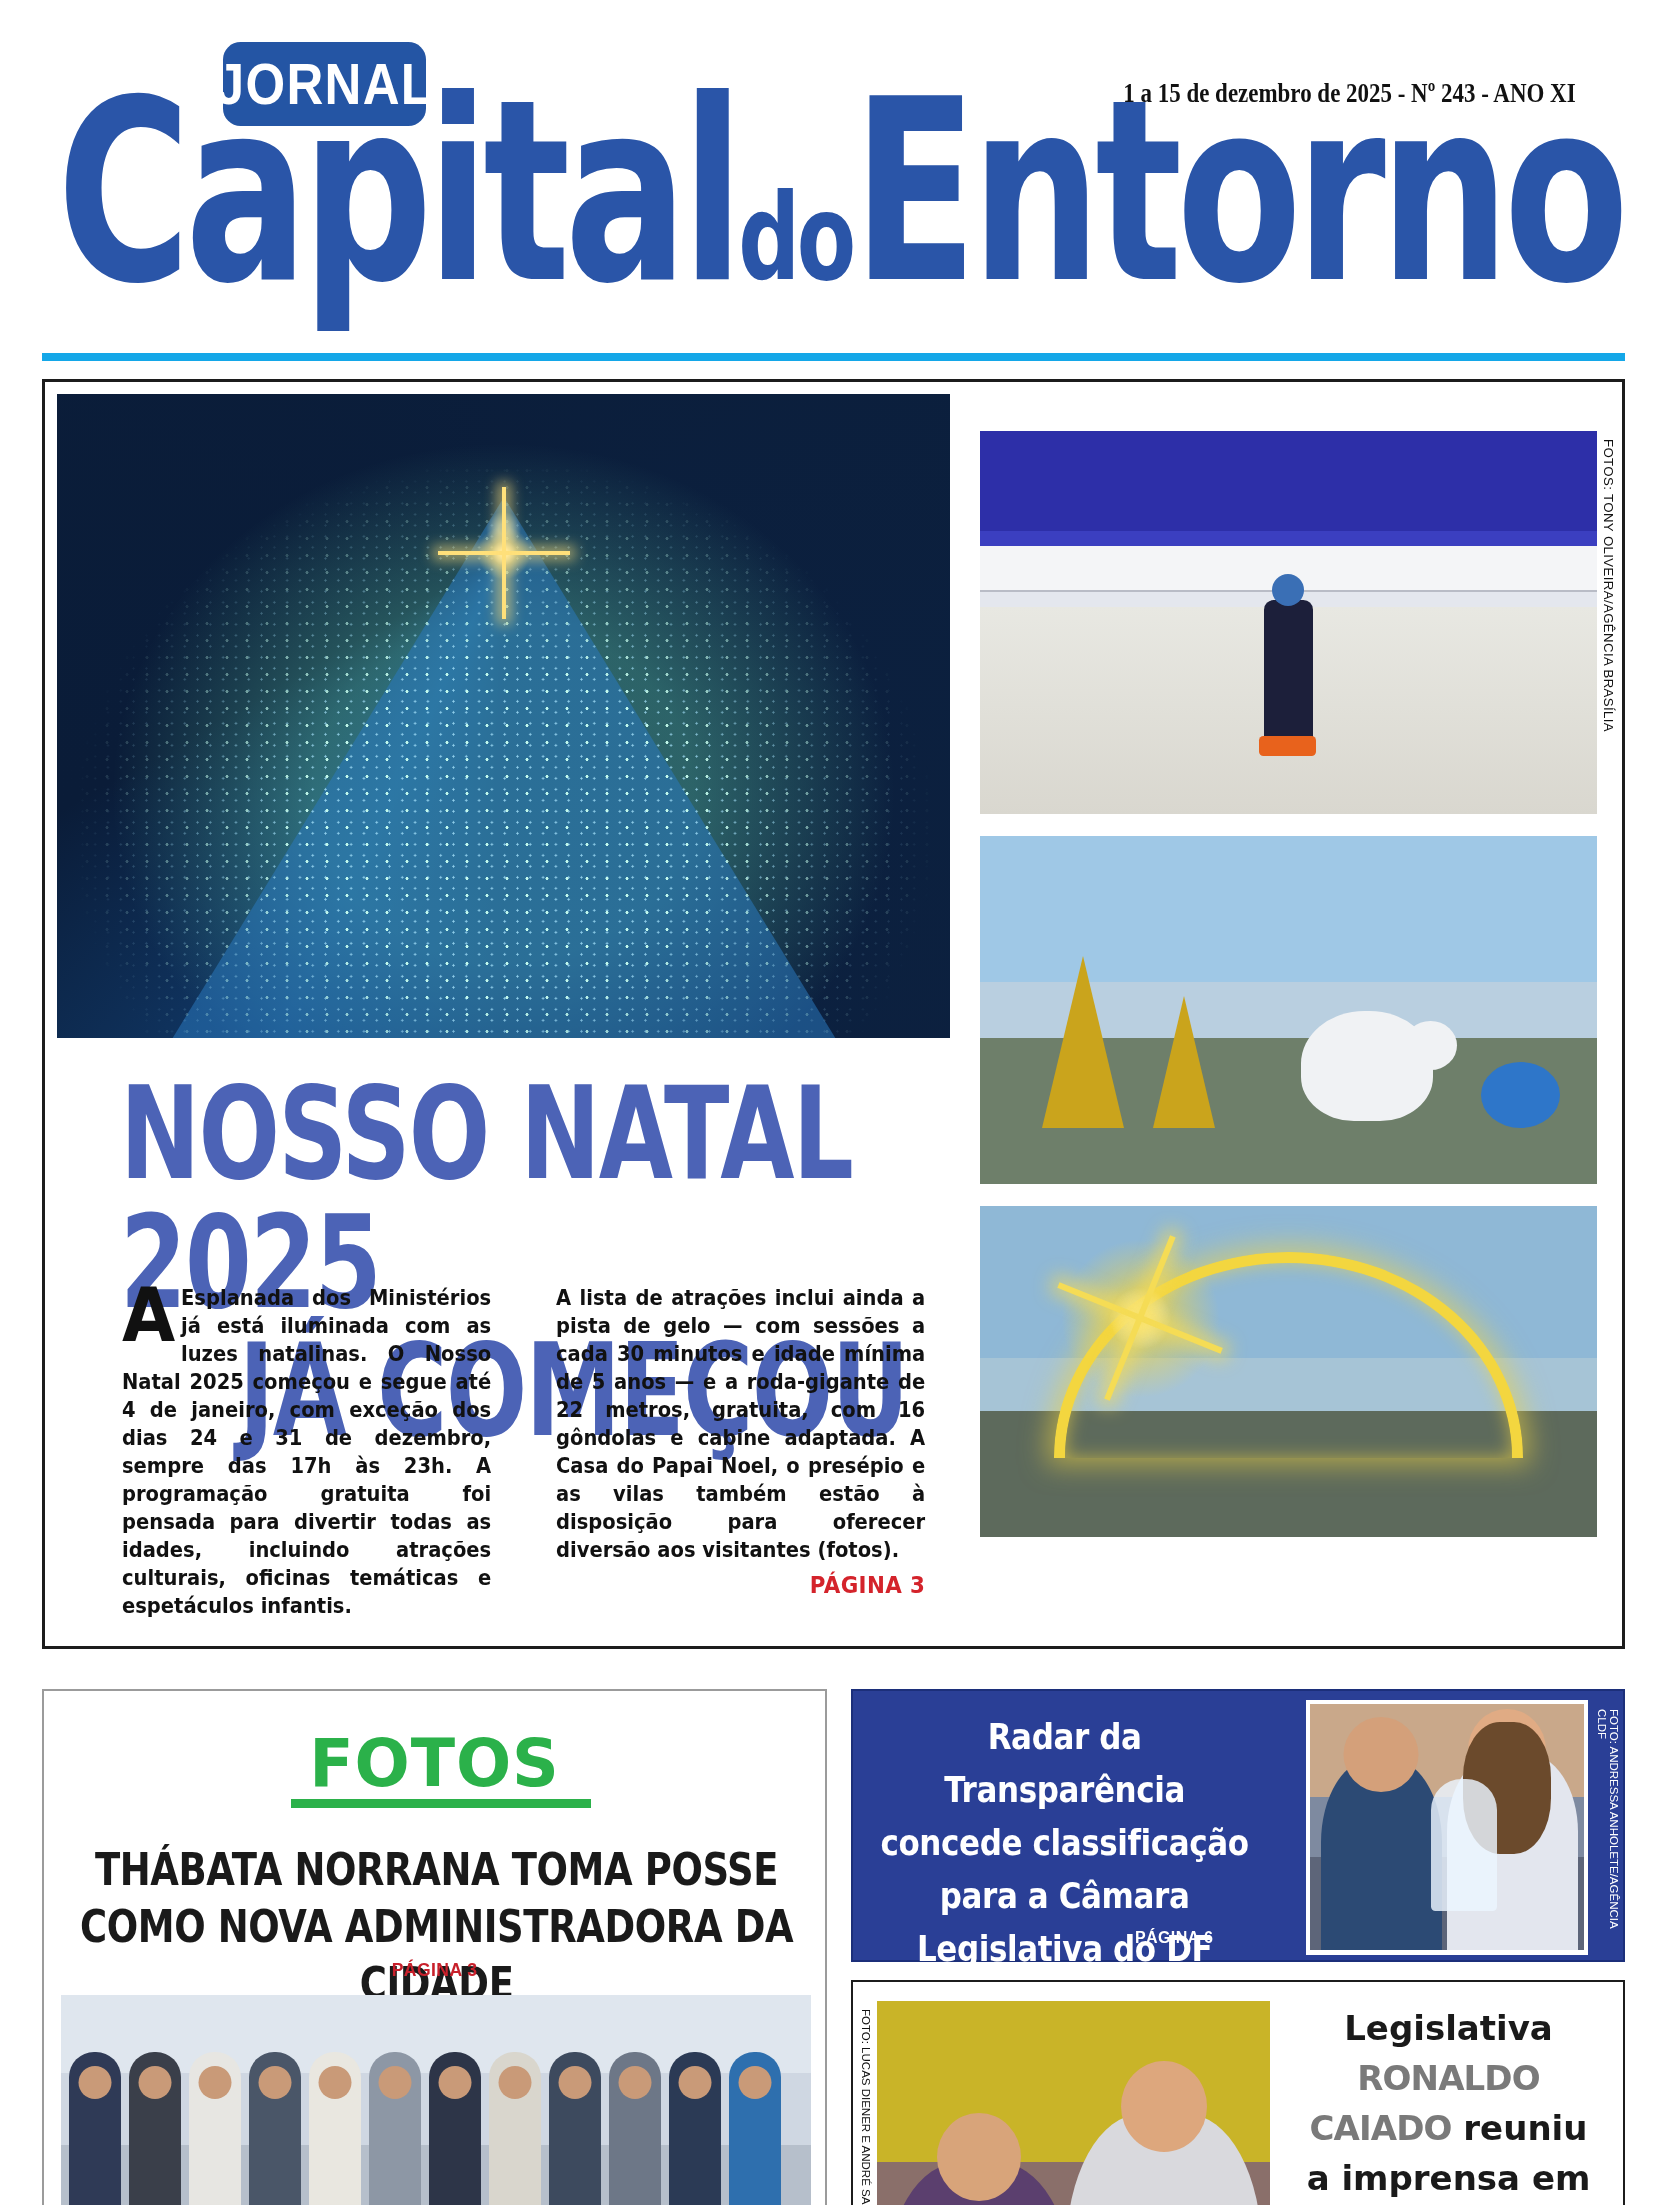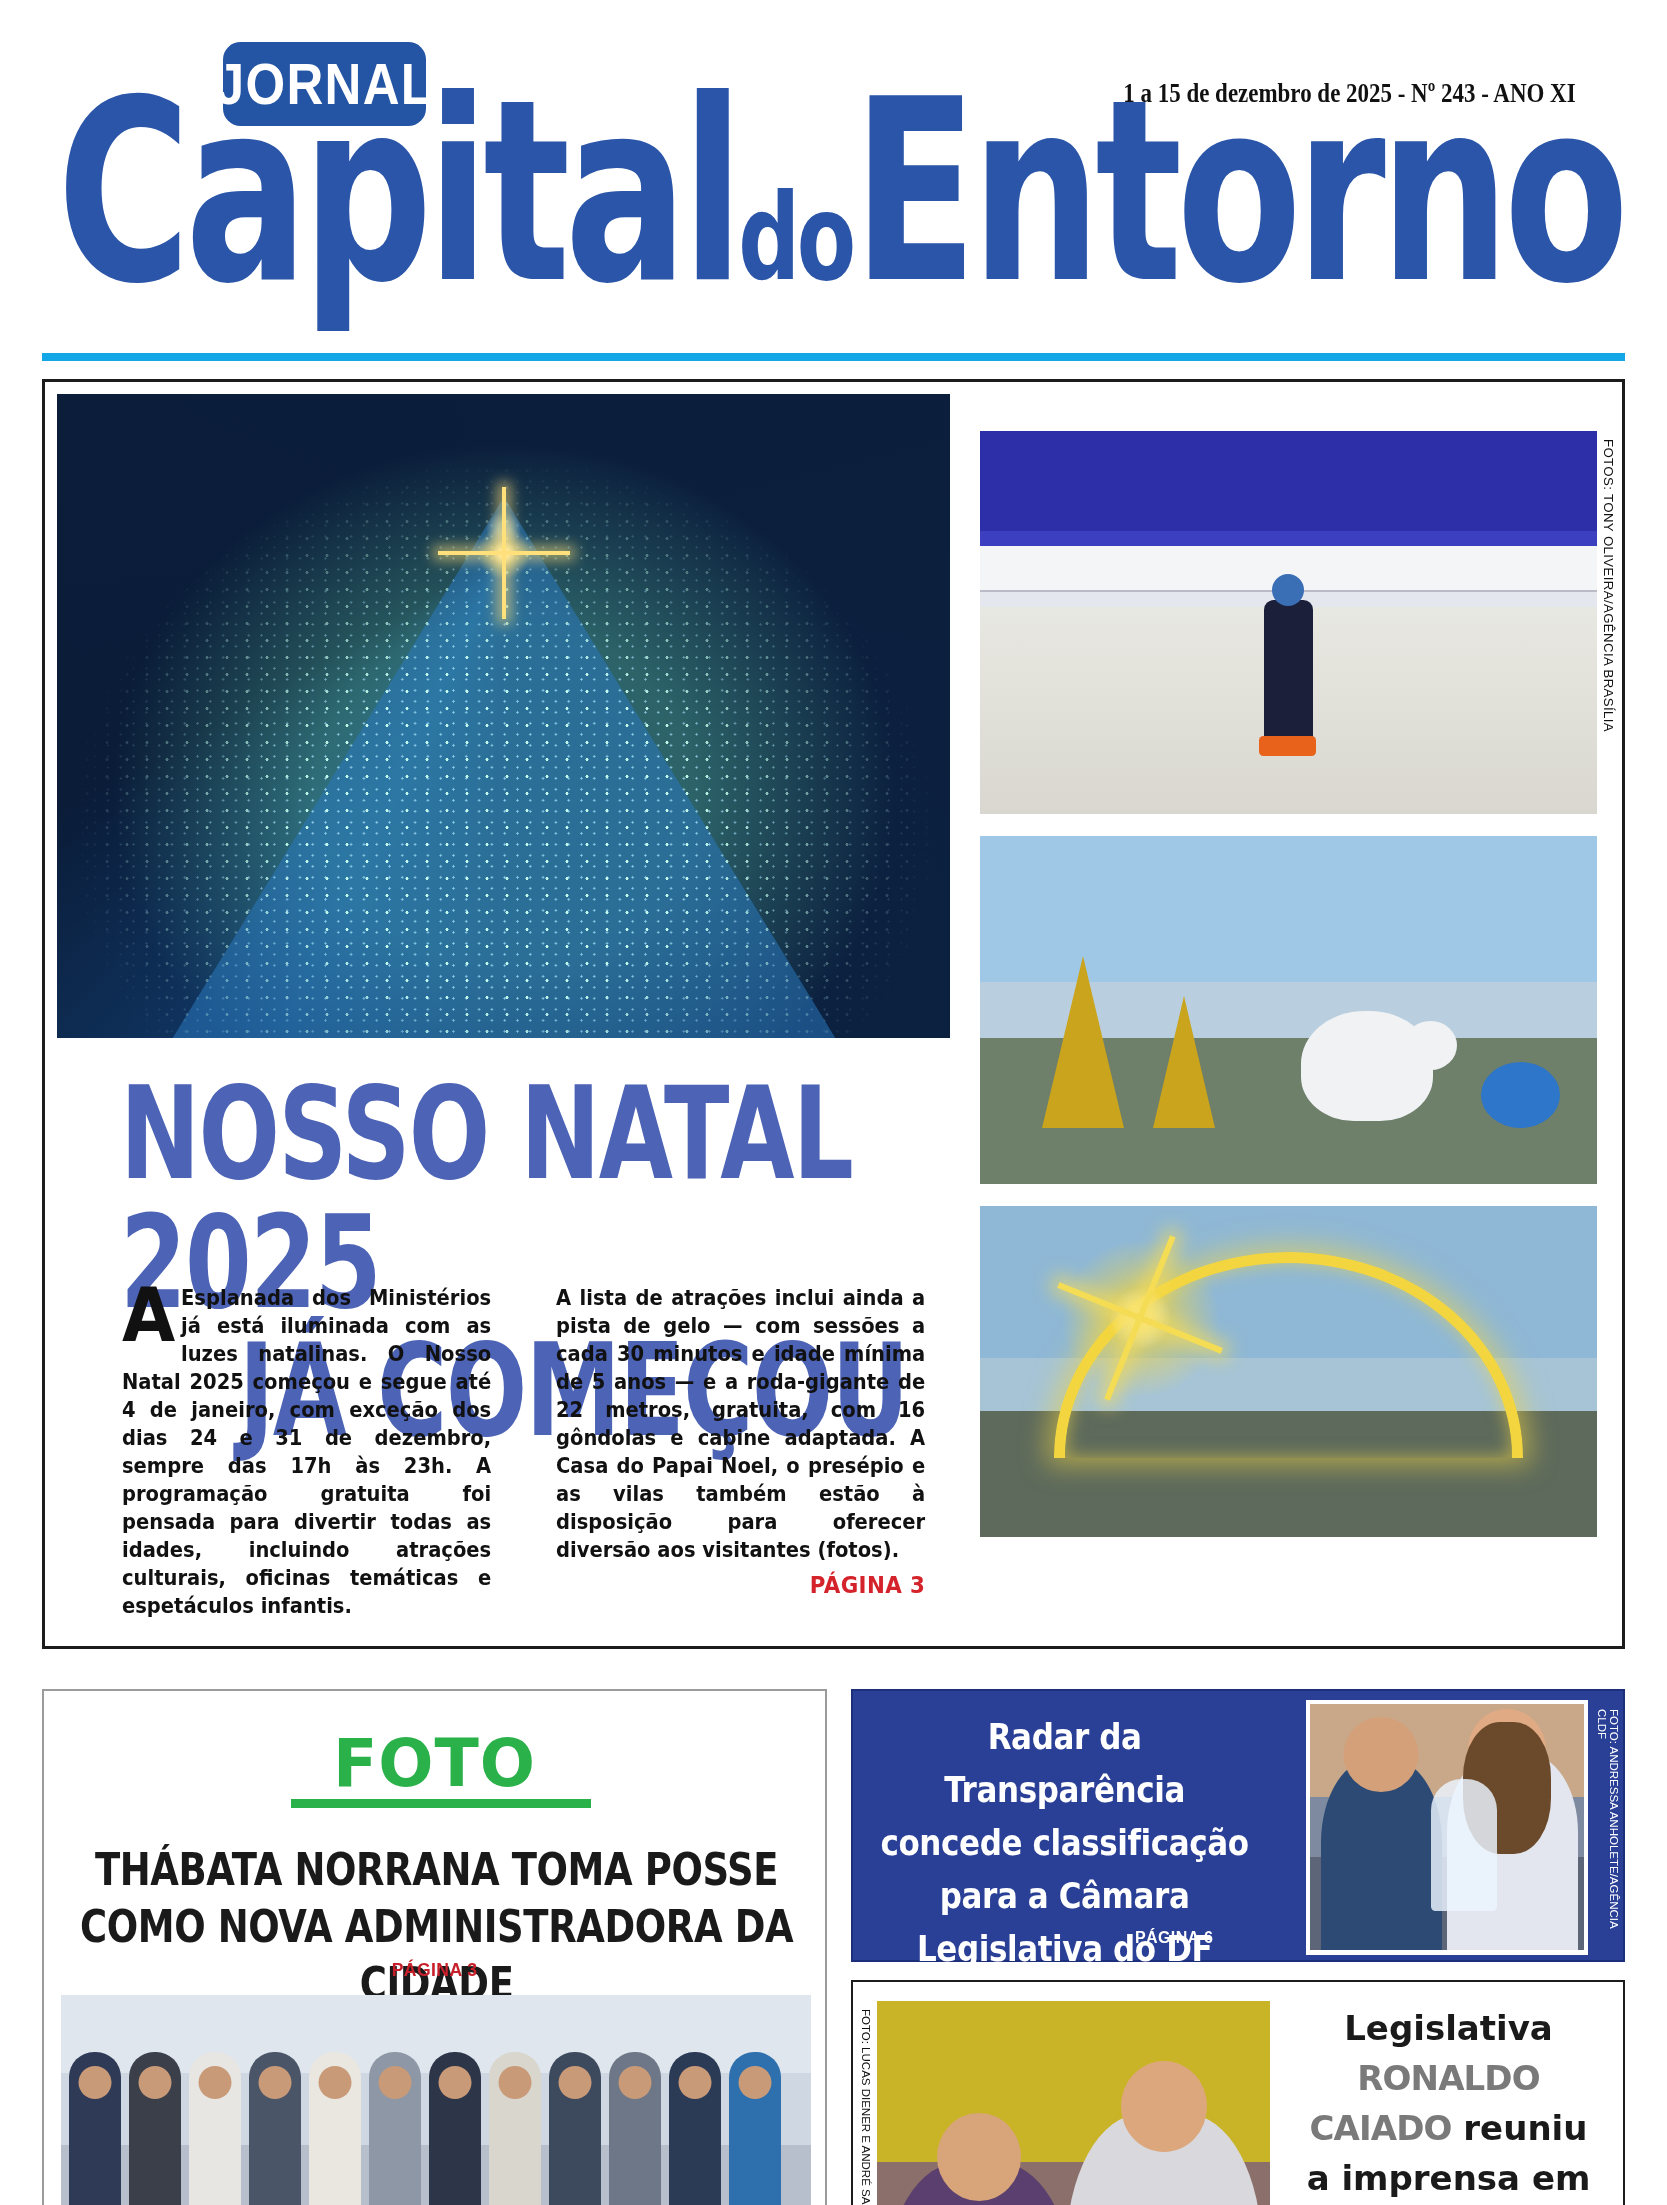--- a/index.html
+++ b/index.html
@@ -260,21 +260,21 @@
         <span class="dropcap">A</span><span>Esplanada dos Ministérios já está iluminada com as luzes natalinas. O Nosso Natal 2025 começou e segue até 4 de janeiro, com exceção dos dias 24 e 31 de dezembro, sempre das 17h às 23h. A programação gratuita foi pensada para divertir todas as idades, incluindo atrações culturais, oficinas temáticas e espetáculos infantis.</span>
       </div>
       <div class="lead-col b">
         <span>A lista de atrações inclui ainda a pista de gelo — com sessões a cada 30 minutos e idade mínima de 5 anos — e a roda-gigante de 22 metros, gratuita, com 16 gôndolas e cabine adaptada. A Casa do Papai Noel, o presépio e as vilas também estão à disposição para oferecer diversão aos visitantes (fotos).</span>
         <span class="pagina-red">PÁGINA 3</span>
       </div>
     </div>
   </div>
 
   <div class="gama">
-    <div class="gama-kicker">FOTO</div>
+    <div class="gama-kicker">FOTOS</div>
     <div class="gama-underline"></div>
     <div class="gama-head">THÁBATA NORRANA TOMA POSSE COMO NOVA ADMINISTRADORA DA CIDADE</div>
     <div class="gama-pagina">PÁGINA 3</div>
 
     <div class="gama-photo1">
       <div class="crowd">
         <i style="left:1%;background:#2f3a56"></i>
           <i style="left:9%;background:#3a3f4a"></i>
         <i style="left:17%;background:#e7e6e2"></i>
           <i style="left:25%;background:#4a5668"></i>

